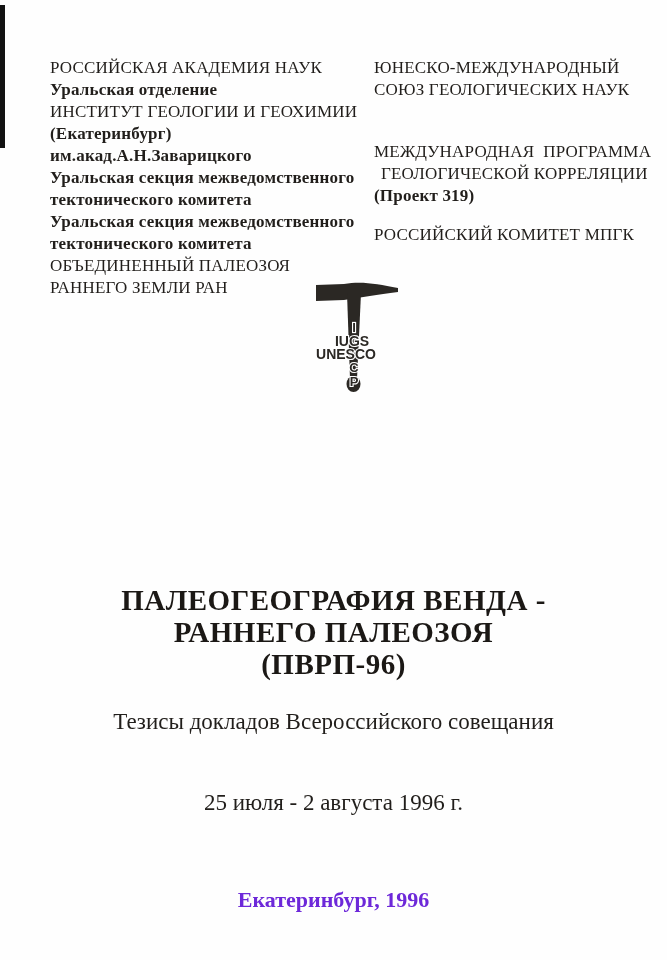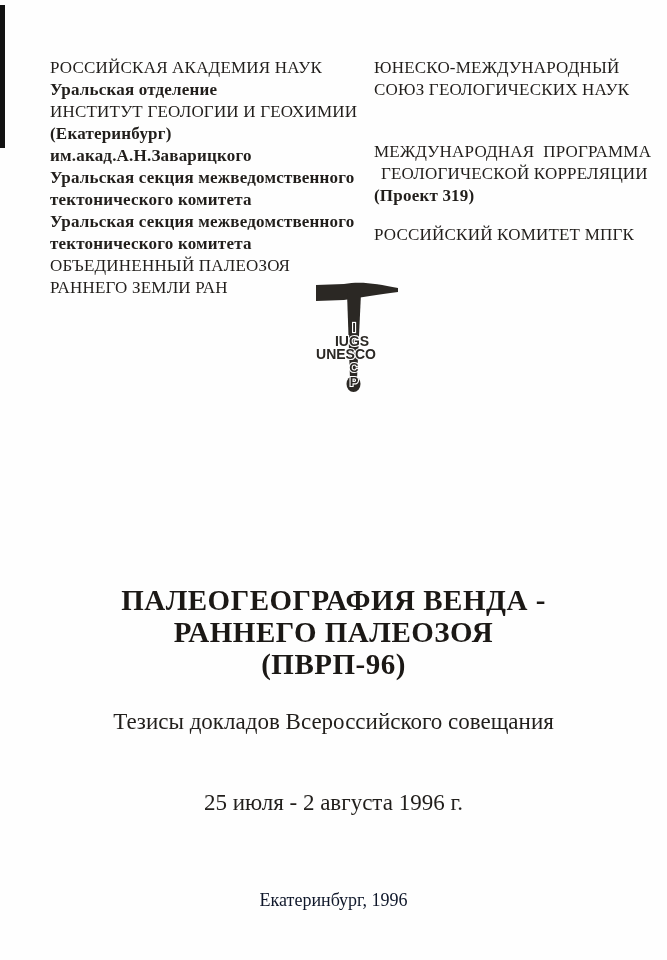--- a/index.html
+++ b/index.html
@@ -55,23 +55,23 @@
     font-size:23px;line-height:28px;
   }
   .dates{
     position:absolute;top:757px;left:0;right:0;
     text-align:center;
     font-size:23px;line-height:28px;margin-top:32px;
   }
   .imprint{
     position:absolute;top:887px;left:0;right:0;
     text-align:center;
-    font-weight:normal;
-    font-size:18px;line-height:26px;
-    color:#0f172a;
+    font-weight:bold;
+    font-size:22px;line-height:26px;
+    color:#6d28d9;
   }
 </style>
 </head>
 <body>
 
 <div class="page">
 
   <div class="edge-bar"></div>
 
   <div class="org-col org-left">

